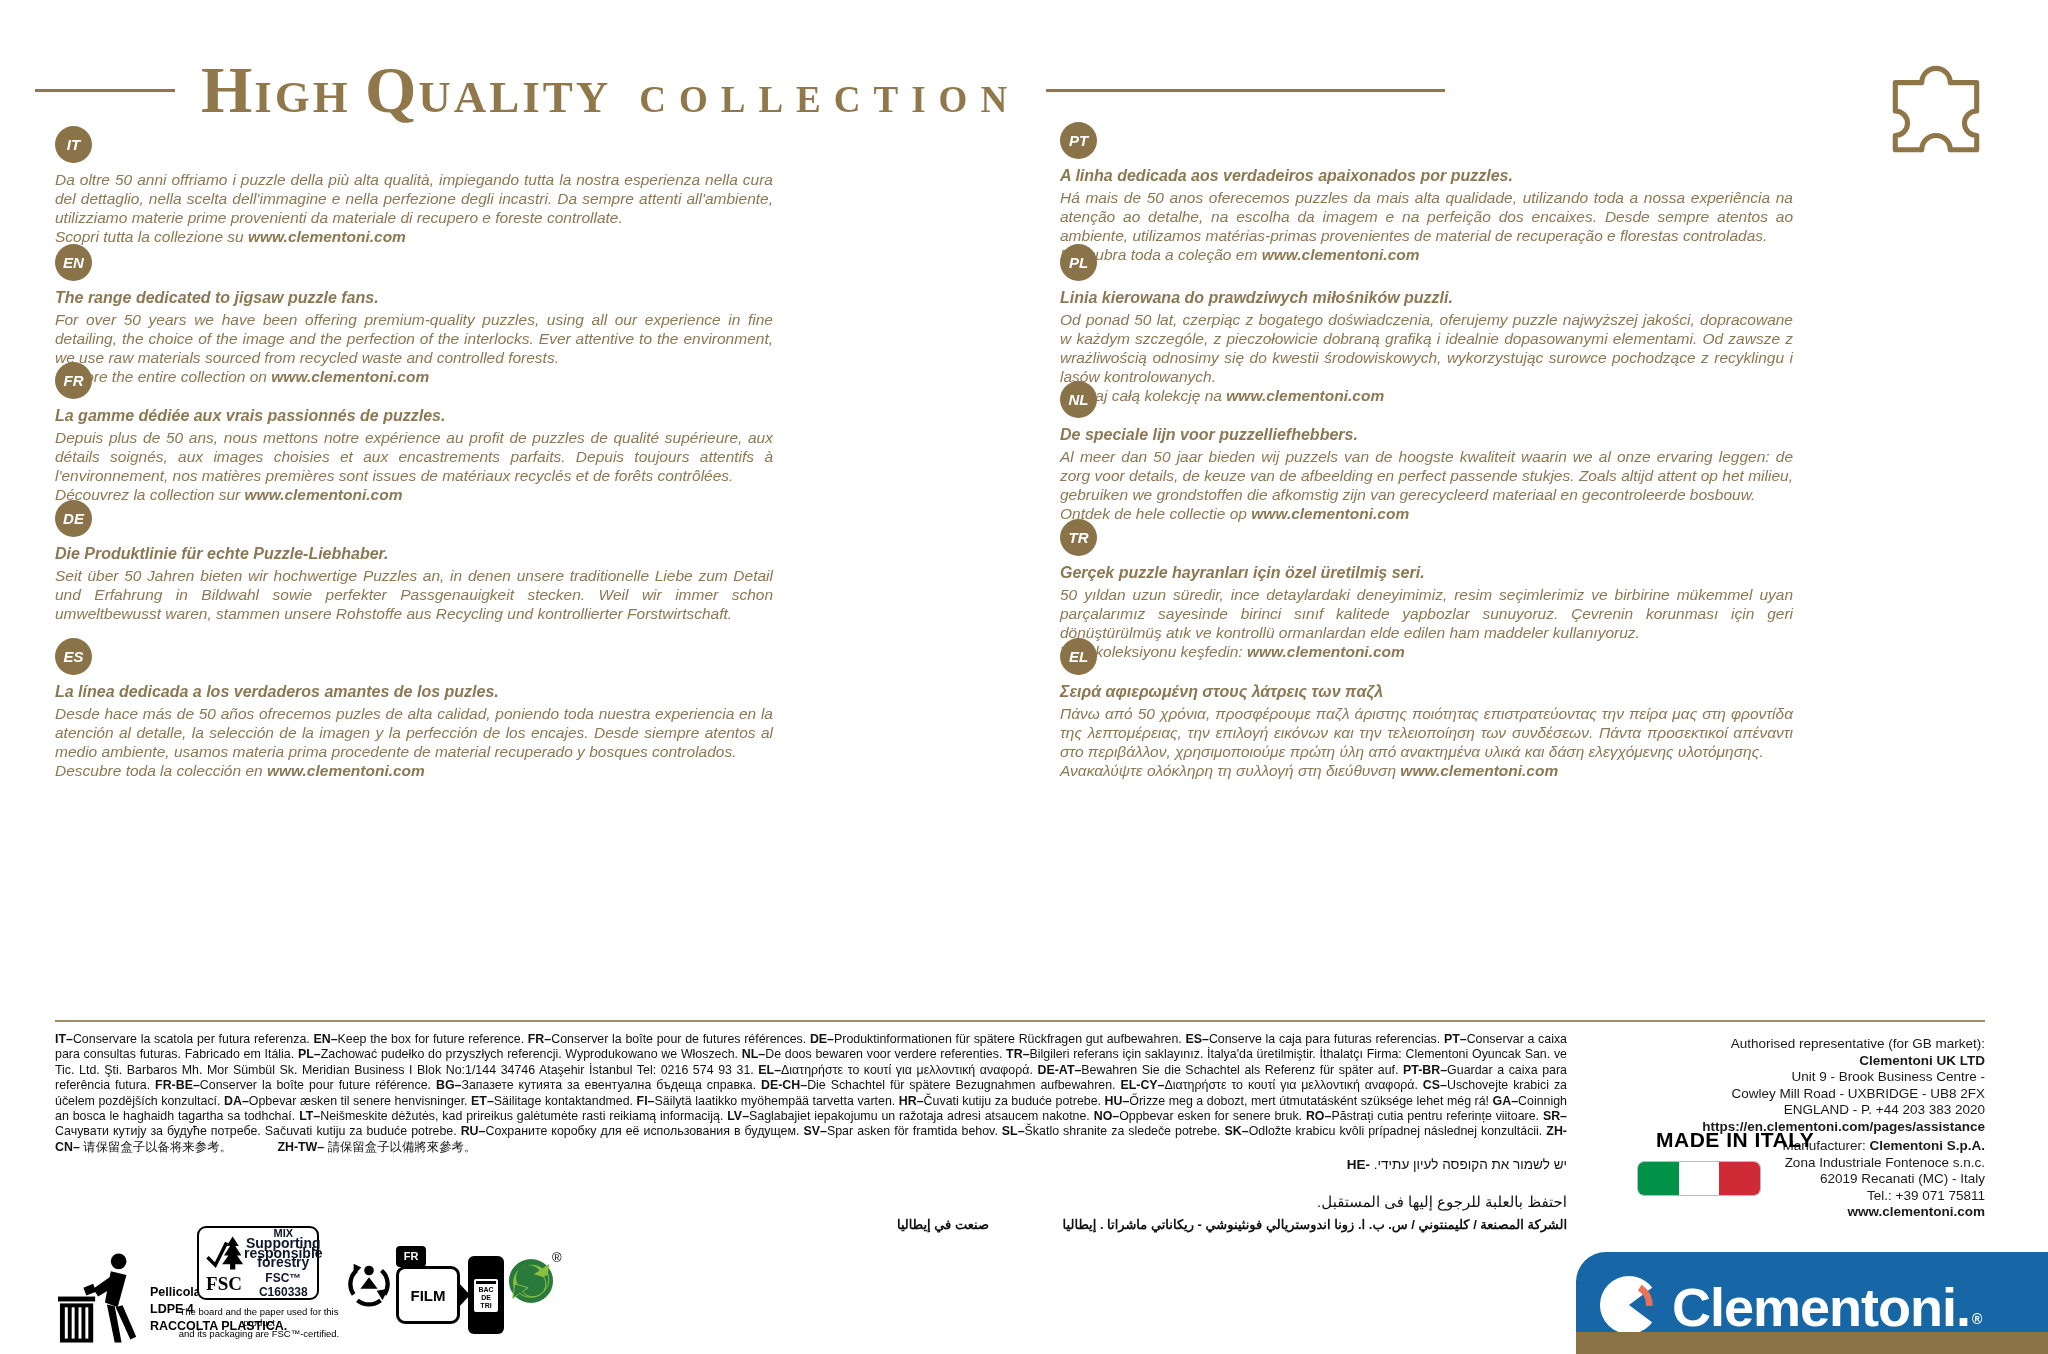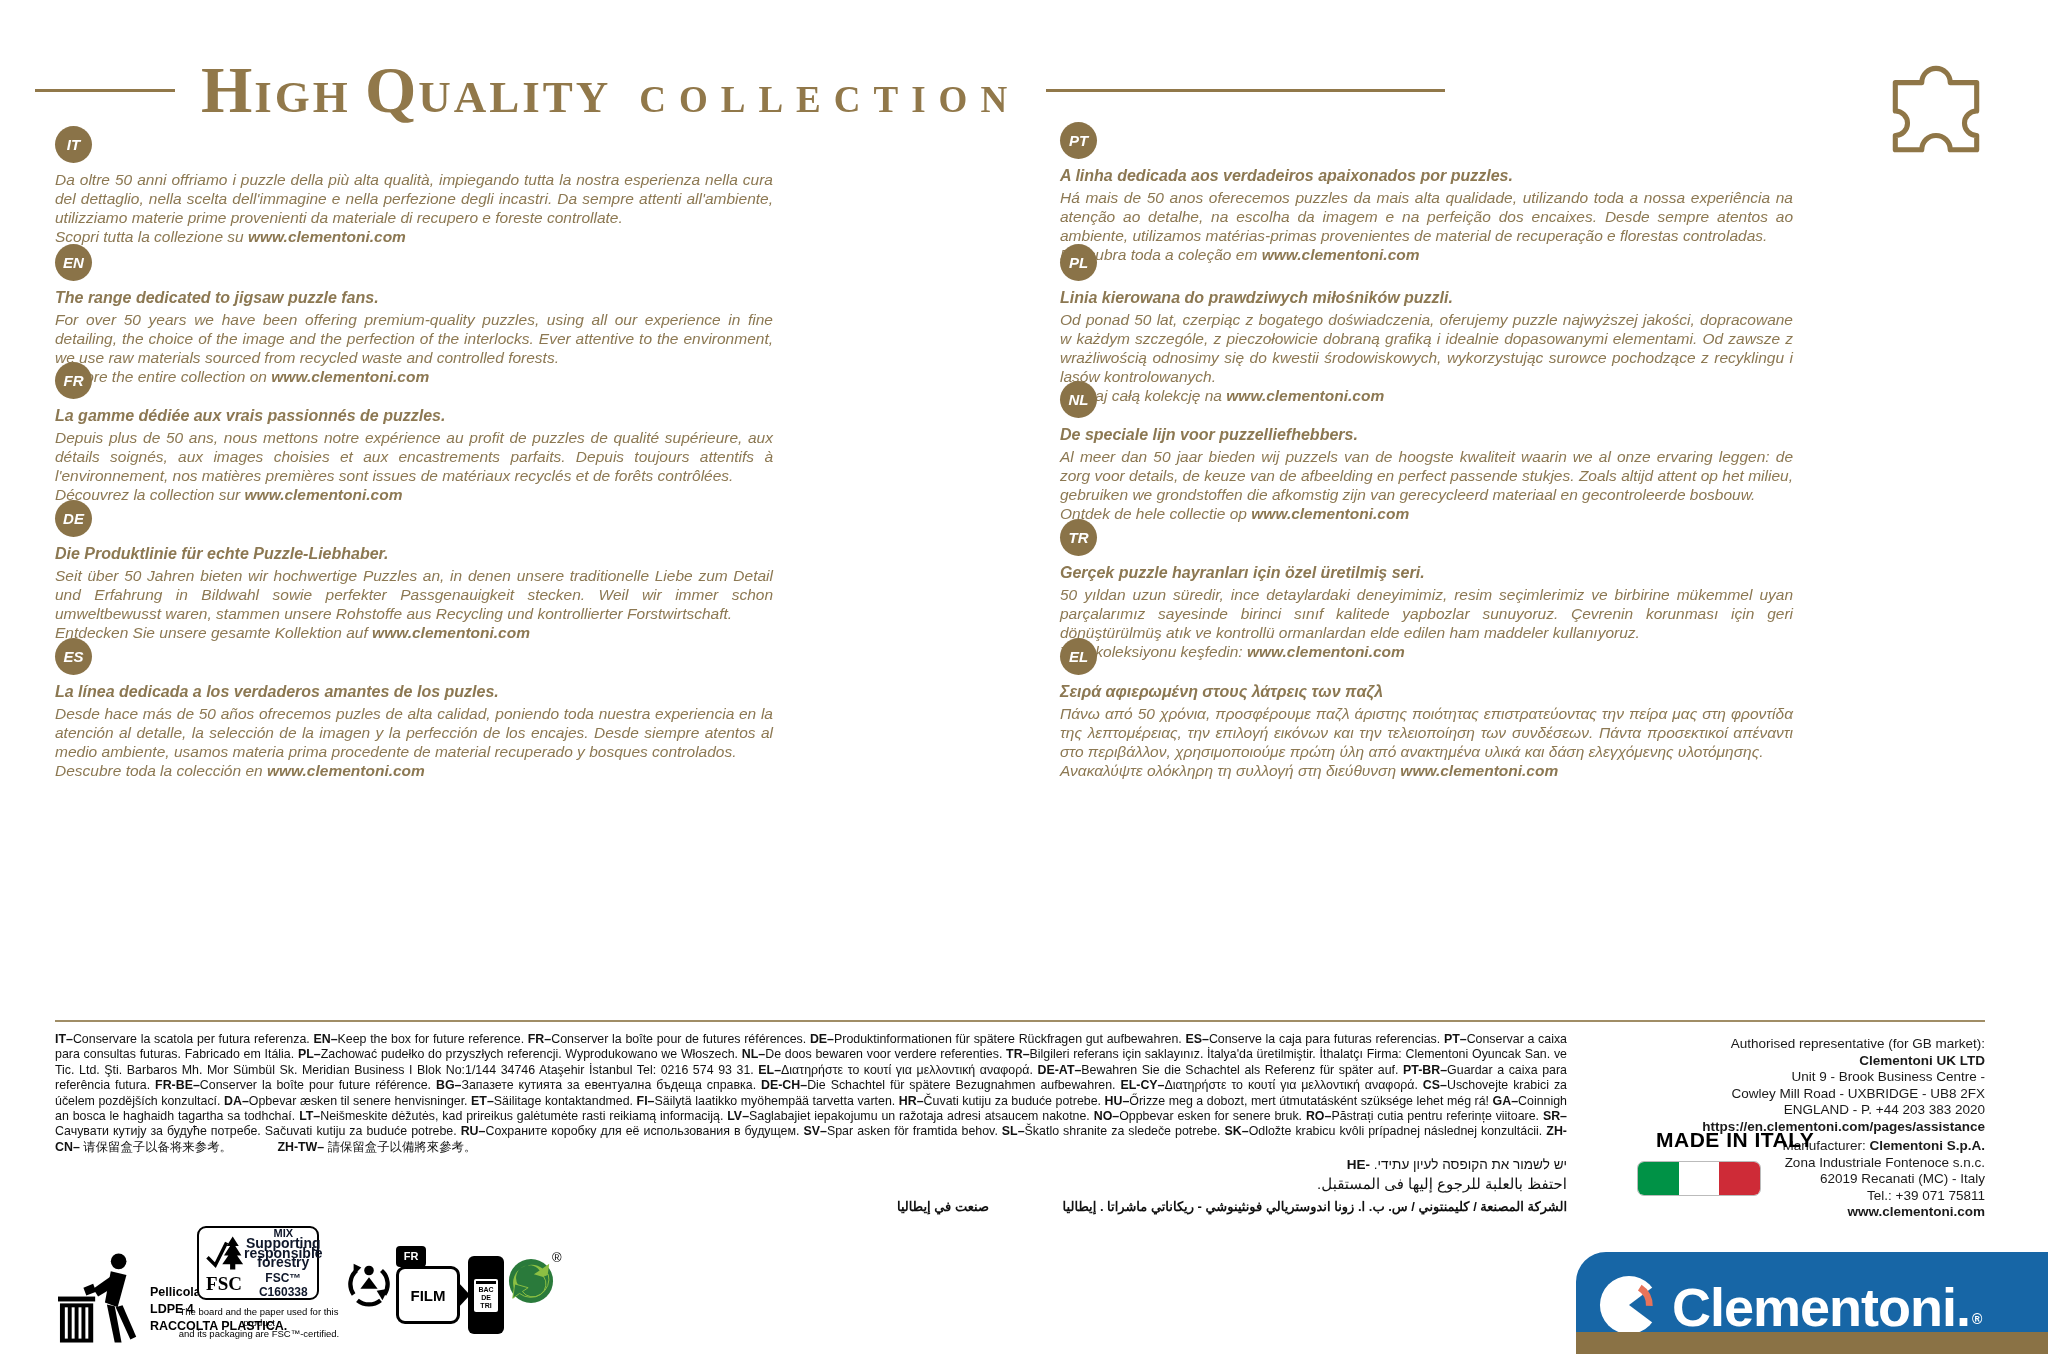--- a/index.html
+++ b/index.html
@@ -35,21 +35,21 @@
   .linkline{color:var(--gold);font-size:15.5px;line-height:19px;}
   .linkline b{font-weight:bold;}
 
   
   .divider{position:absolute;left:55px;top:1020px;width:1930px;height:2px;background:#a08d66;}
   .legal-wrap{position:absolute;left:55px;top:1032px;width:1512px;color:#111;}
   #legal-par{font-size:12.4px;line-height:15.4px;text-align:justify;}
   #legal-par b{font-weight:bold;}
   .gap{display:inline-block;width:42px;}
   .he-line{font-size:13.5px;margin-top:2px;text-align:right;}
-  .ar-line{font-size:15px;margin-top:3px;text-align:right;direction:rtl;}
+  .ar-line{font-size:15px;margin-top:21px;text-align:right;direction:rtl;}
   .ar-line2{font-size:13px;font-weight:bold;margin-top:6px;text-align:right;direction:rtl;}
   .ar-line2 .side{margin-right:70px;}
 
   
   .addr{position:absolute;right:63px;text-align:right;font-size:13.5px;line-height:16.5px;color:#1a1a1a;}
   #rep-block{top:1036px;}
   #man-block{top:1138px;}
   .addr b{font-weight:bold;}
   .made-italy{position:absolute;left:1637px;top:1128px;font-size:21px;font-weight:bold;color:#000;letter-spacing:0.5px;margin-left:19px;}
   .flag{position:absolute;left:1637px;top:1161px;width:124px;height:35px;border:1px solid #bbb;
@@ -130,21 +130,20 @@
     <div class="lang-section" style="top: 362px;">
       <div class="badge">FR</div>
       <div class="headline">La gamme dédiée aux vrais passionnés de puzzles.</div>
       <p class="body-par">Depuis plus de 50 ans, nous mettons notre expérience au profit de puzzles de qualité supérieure, aux détails soignés, aux images choisies et aux encastrements parfaits. Depuis toujours attentifs à l'environnement, nos matières premières sont issues de matériaux recyclés et de forêts contrôlées.</p>
       <p class="linkline">Découvrez la collection sur <b>www.clementoni.com</b></p>
     </div>
     <div class="lang-section" style="top: 500px;">
       <div class="badge">DE</div>
       <div class="headline">Die Produktlinie für echte Puzzle-Liebhaber.</div>
       <p class="body-par">Seit über 50 Jahren bieten wir hochwertige Puzzles an, in denen unsere traditionelle Liebe zum Detail und Erfahrung in Bildwahl sowie perfekter Passgenauigkeit stecken. Weil wir immer schon umweltbewusst waren, stammen unsere Rohstoffe aus Recycling und kontrollierter Forstwirtschaft.</p>
-      <p class="linkline">Entdecken Sie unsere gesamte Kollektion auf <b>www.clementoni.com</b></p>
     </div>
     <div class="lang-section" style="top: 638px;">
       <div class="badge">ES</div>
       <div class="headline">La línea dedicada a los verdaderos amantes de los puzles.</div>
       <p class="body-par">Desde hace más de 50 años ofrecemos puzles de alta calidad, poniendo toda nuestra experiencia en la atención al detalle, la selección de la imagen y la perfección de los encajes. Desde siempre atentos al medio ambiente, usamos materia prima procedente de material recuperado y bosques controlados.</p>
       <p class="linkline">Descubre toda la colección en <b>www.clementoni.com</b></p>
     </div>
   </div>
 <div class="col" id="right-col">
     <div class="lang-section" style="top: 122px;">

